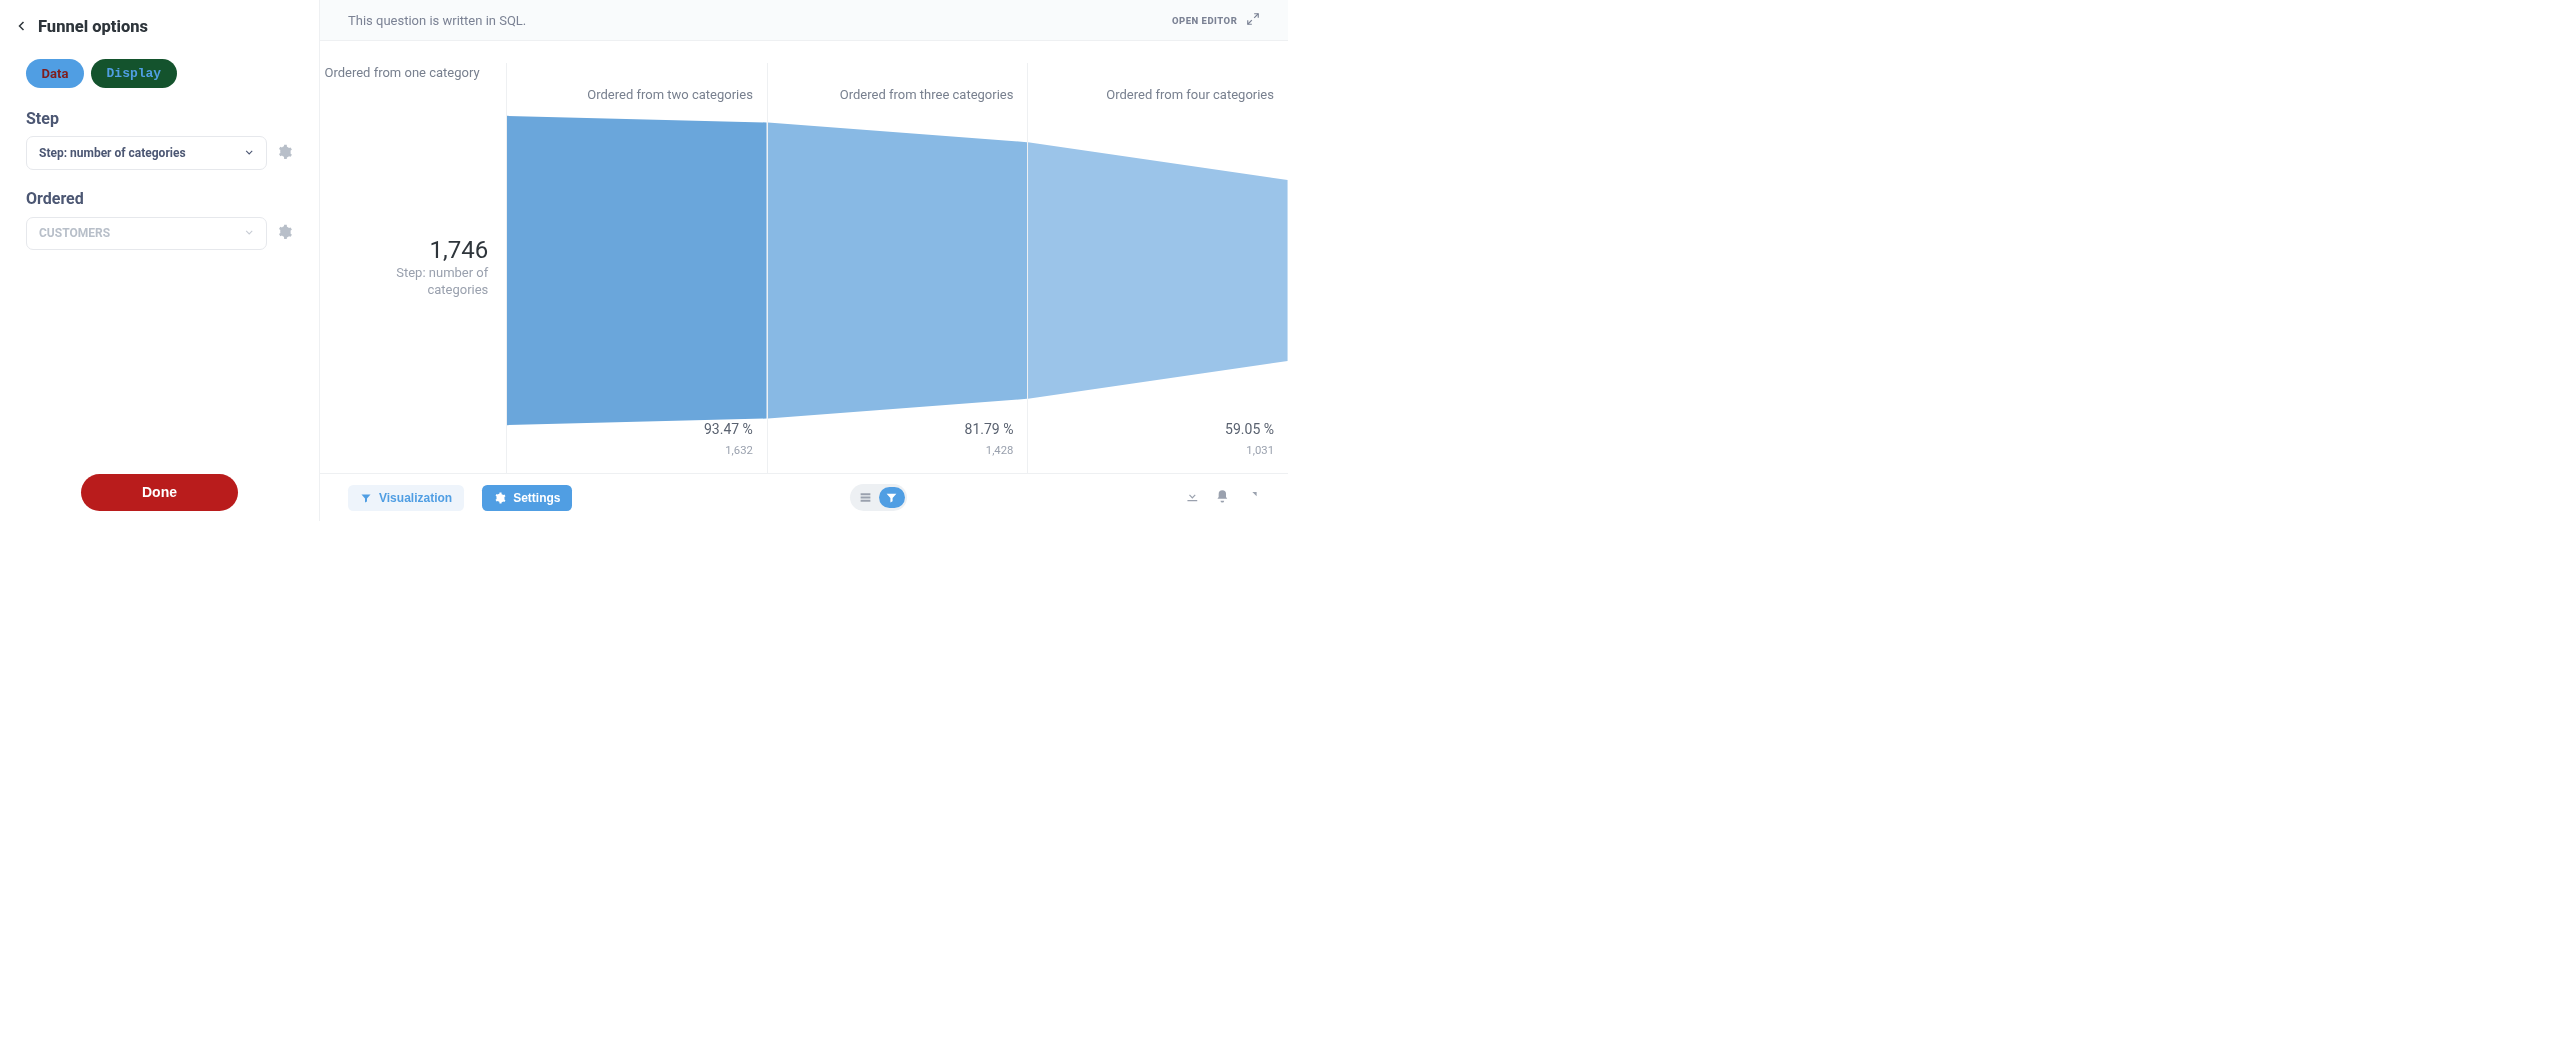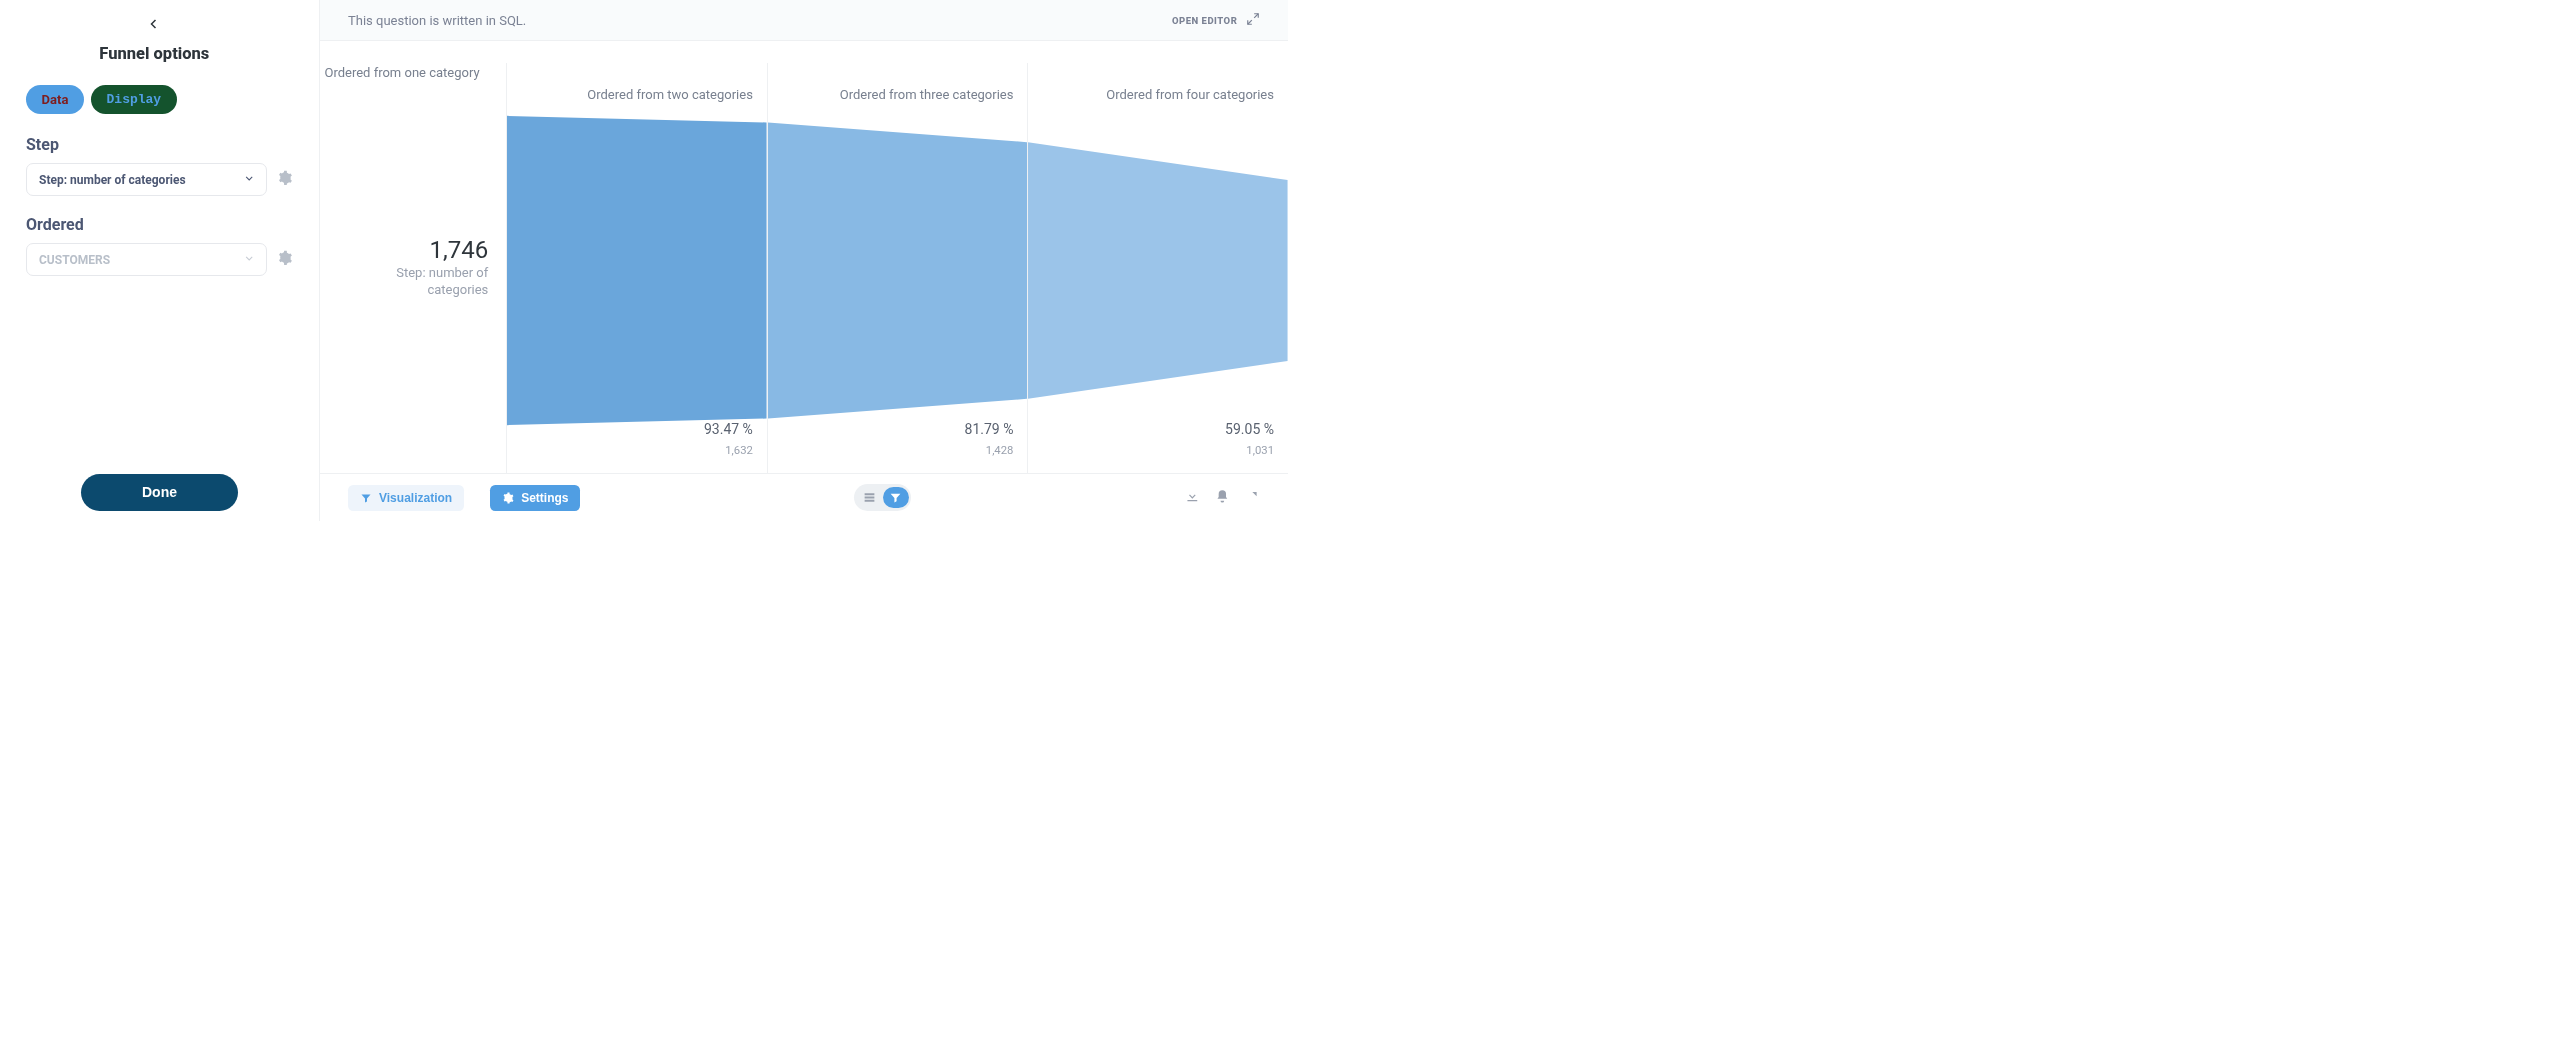--- a/index.html
+++ b/index.html
@@ -22,21 +22,20 @@
     flex-direction: column;
     padding: 17.3px 26px 0 26px;
     position: relative;
   }
   .sidebar-header {
     display: flex;
     align-items: center;
     gap: 10.4px;
     margin-bottom: 22.5px;
     margin-left: -10.4px;
-    flex-direction: column;
   }
   .sidebar-title {
     font-weight: 800;
     font-size: 16.5px;
     color: #2e353b;
   }
   .back-chevron svg { width: 12px; height: 12px; stroke: #2e353b; stroke-width: 3; fill: none; }
   .tabs {
     display: flex;
     gap: 7px;
@@ -82,21 +81,21 @@
   .select.muted .chevron-down svg { stroke: #c7ccd4; }
   .gear-icon svg { width: 15.6px; height: 15.6px; fill: #b8bfc9; }
   .done-row {
     position: absolute;
     bottom: 10.4px;
     left: 0; right: 0;
     display: flex;
     justify-content: center;
   }
   .done-btn {
-    background: #0c4a6e;
+    background: #b91c1c;
     color: #fff;
     font-weight: 700;
     font-size: 14px;
     border: none;
     border-radius: 865px;
     padding: 10.4px 61px;
     cursor: pointer;
   }
 
   
@@ -208,21 +207,21 @@
   }
 
   
   .footer {
     border-top: 0.9px solid #eef0f2;
     padding: 10.4px 28px;
     display: flex;
     align-items: center;
     justify-content: space-between;
   }
-  .footer-left { display: flex; gap: 26px; }
+  .footer-left { display: flex; gap: 18px; }
   .pill-btn {
     display: inline-flex;
     align-items: center;
     gap: 7px;
     border-radius: 5.2px;
     padding: 6px 12px;
     font-weight: 700;
     font-size: 12px;
     cursor: pointer;
     border: none;

